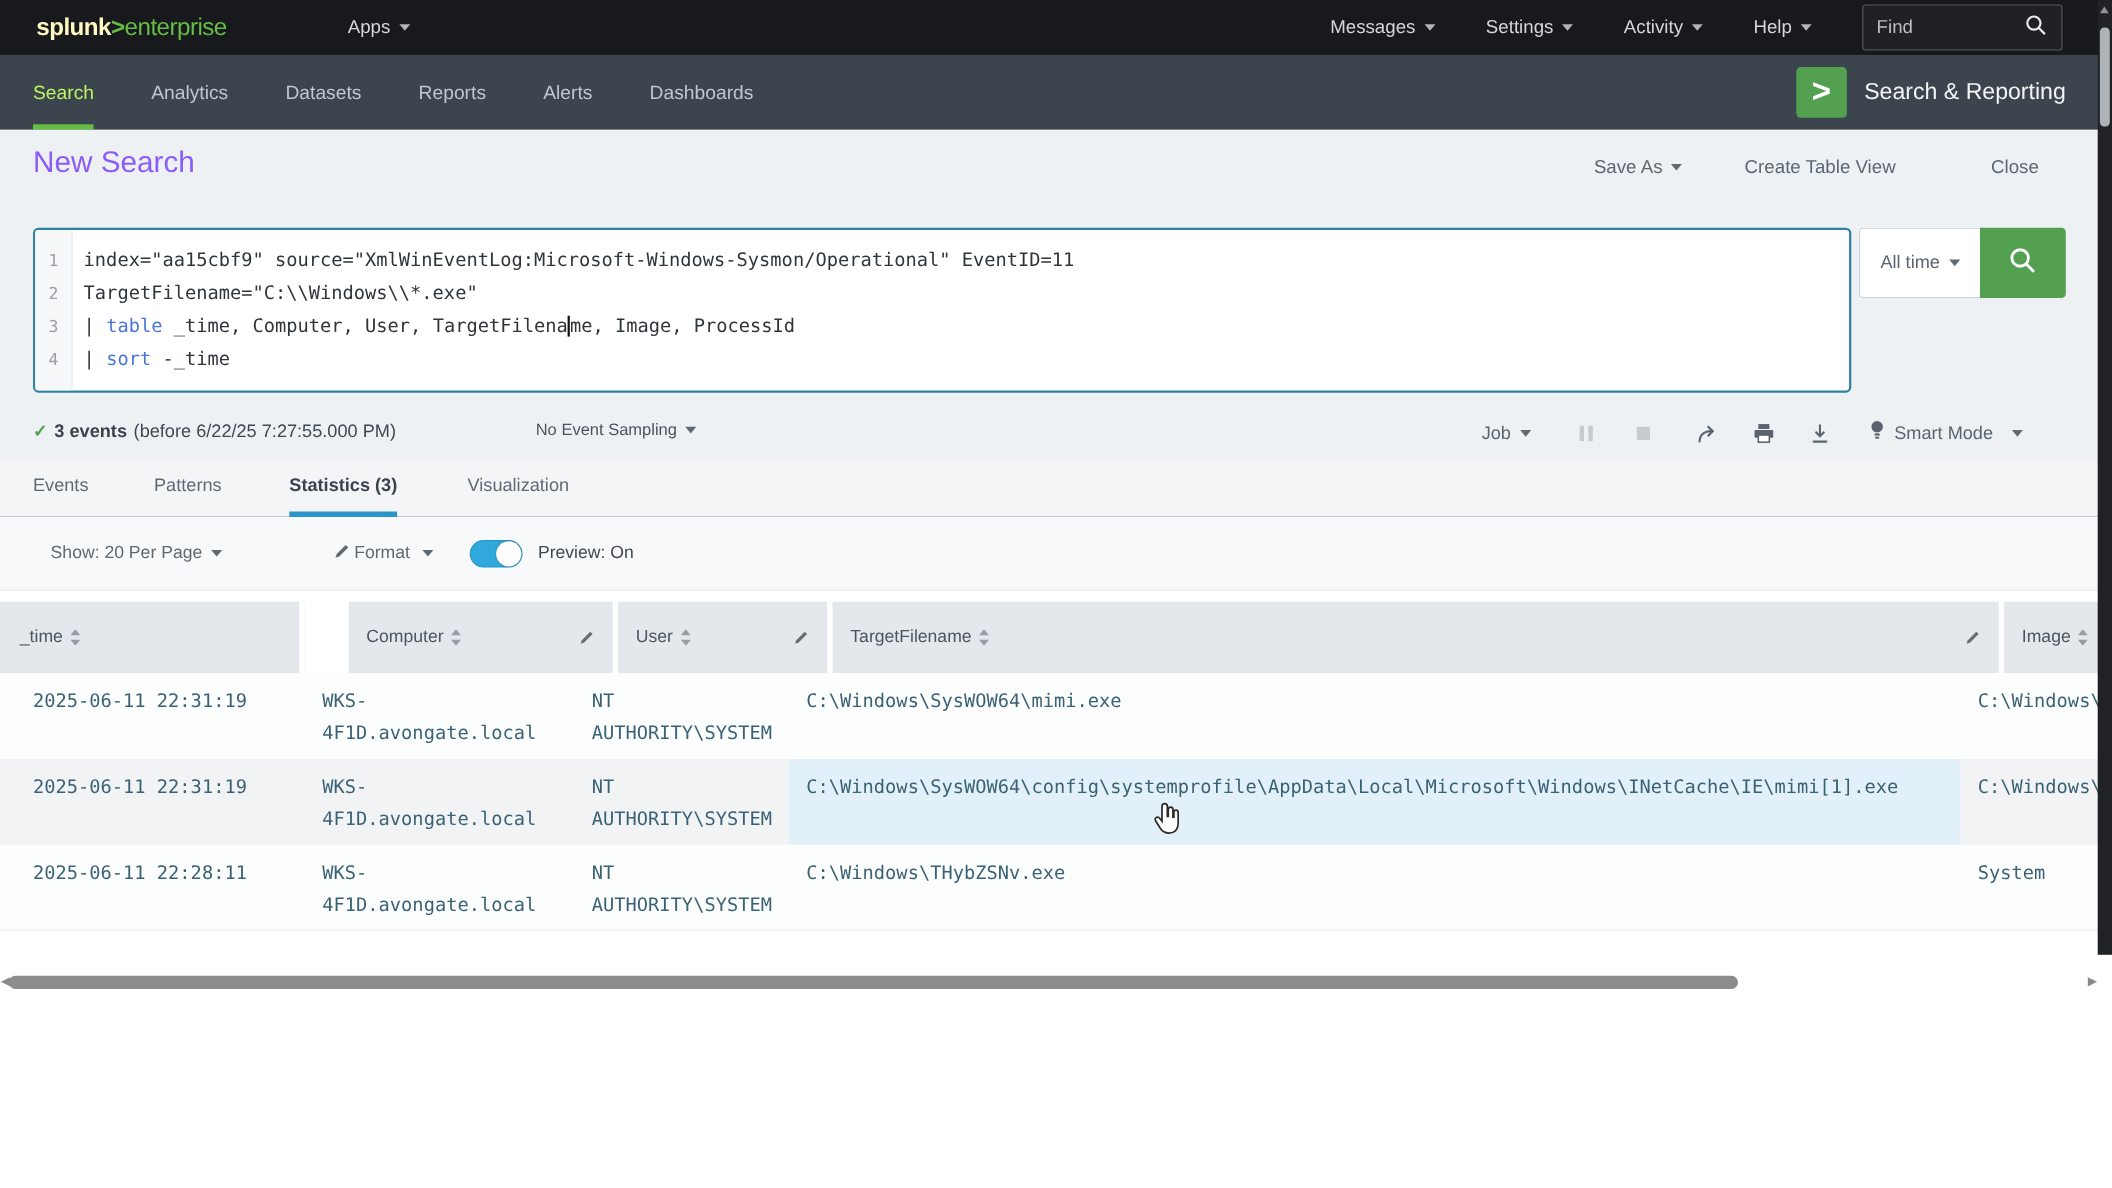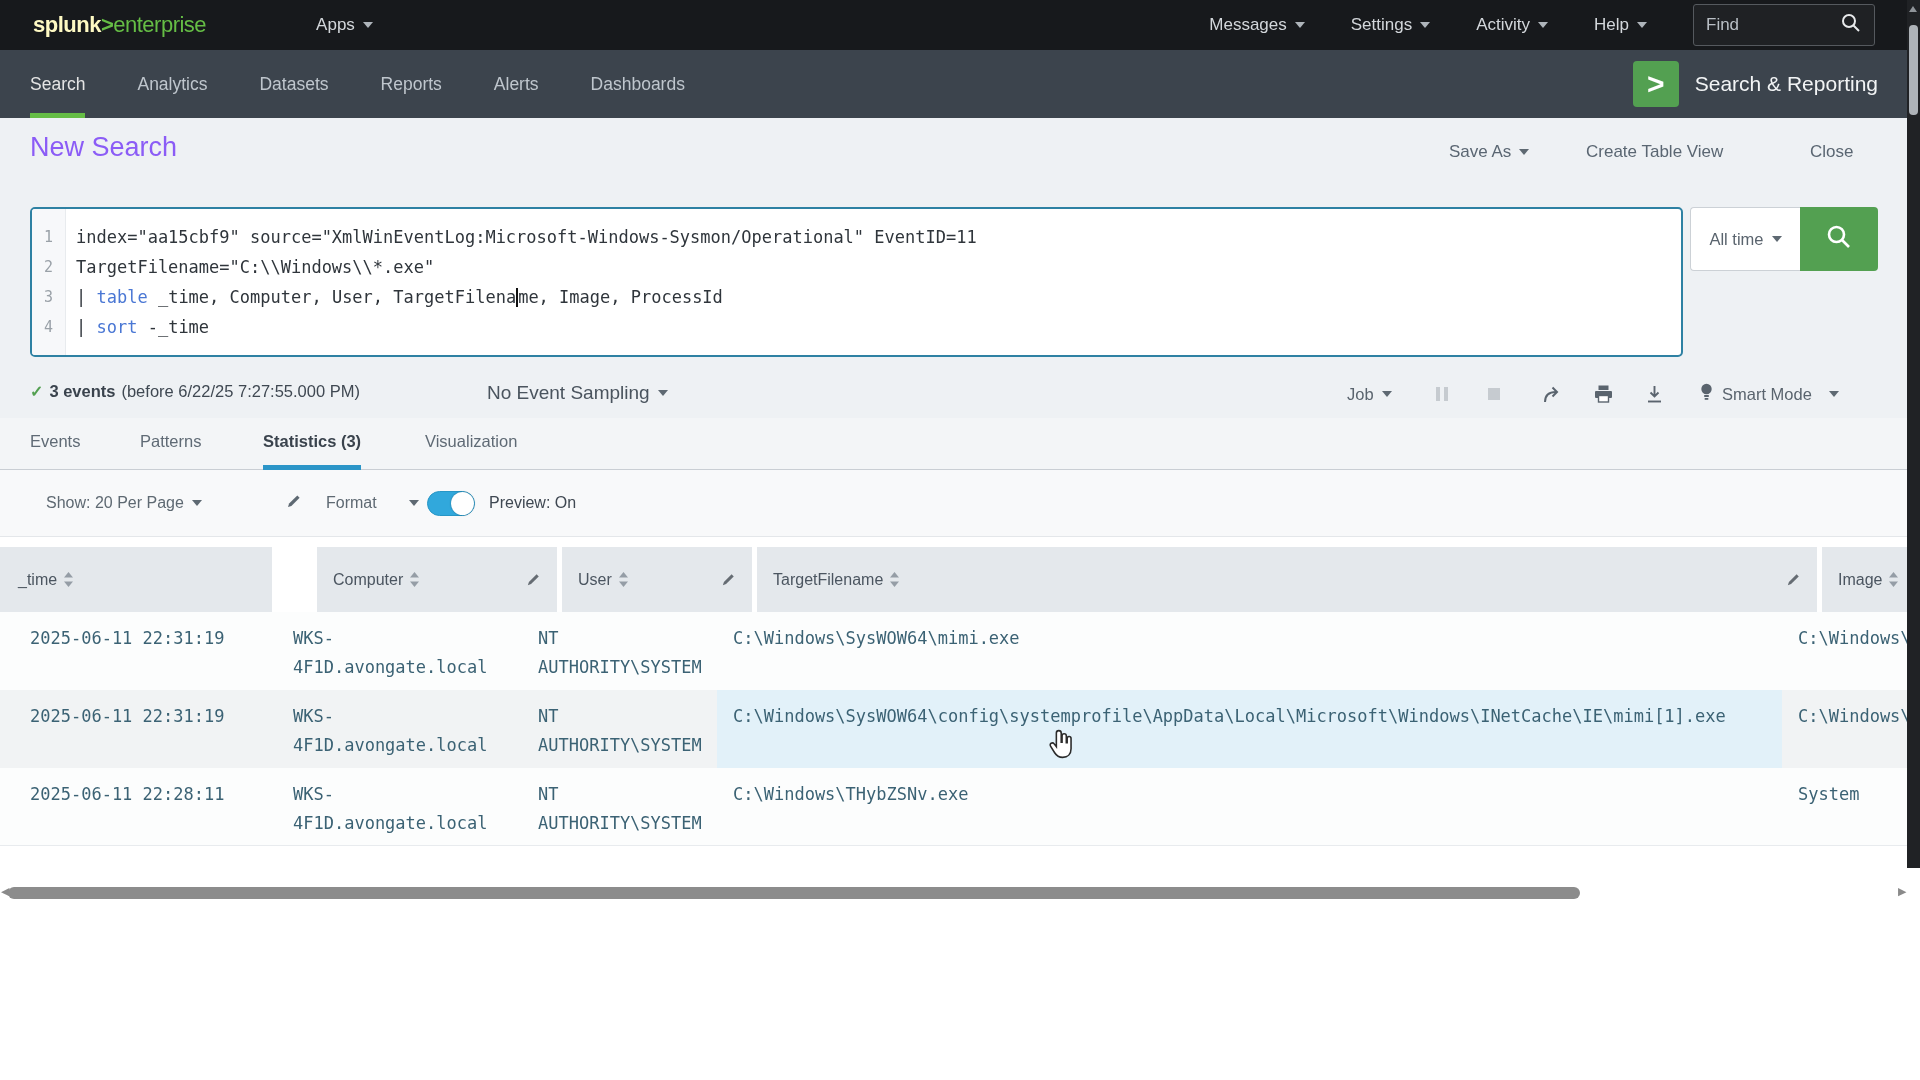--- a/index.html
+++ b/index.html
@@ -26,21 +26,21 @@
     font-size:17px; width:120px; font-family:"Liberation Sans",sans-serif; }
   #findbox input::placeholder { color:#b9bfc5; opacity:1; }
   #findbox svg { flex:none; }
 
   
   #appbar { position:absolute; left:0; top:50px; width:1920px; height:68px; background:#3c444d;
     display:flex; align-items:stretch; }
   #appnav { display:flex; gap:52px; margin-left:30px; }
   .navitem { display:flex; align-items:center; color:#bfc6cd; font-size:17.5px; cursor:pointer;
     border-bottom:5px solid transparent; border-top:5px solid transparent; }
-  .navitem.active { color:#e5e5e5; border-bottom-color:#65bd45; }
+  .navitem.active { color:#bef264; border-bottom-color:#65bd45; }
   #appbadge { position:absolute; right:42px; top:0; height:68px; display:flex; align-items:center; gap:16px; }
   #appicon { width:46px; height:46px; background:#53a051; border-radius:4px; color:#fff;
     font-weight:bold; font-size:30px; display:flex; align-items:center; justify-content:center; }
   #appname { color:#f2f4f5; font-size:21px; }
 
   
   #upper { position:absolute; left:0; top:118px; width:1920px; height:300px; background:#eef1f4; }
   #page-title { position:absolute; left:30px; top:14px; font-size:27px; color:#8b5cf6; font-weight:500; }
   .hdr-action { position:absolute; top:24px; color:#5a6672; font-size:17px; cursor:pointer; white-space:nowrap;
     display:flex; align-items:center; }
@@ -65,39 +65,39 @@
     justify-content:center; color:#5a646e; font-size:16.5px; cursor:pointer; }
   #searchbtn { position:absolute; left:1800px; top:89px; width:78px; height:64px; background:#53a051;
     border-radius:0 4px 4px 0; display:flex; align-items:center; justify-content:center; cursor:pointer; }
 
   
   #statusrow { position:absolute; left:0; top:252px; width:1920px; height:48px; }
   #status-left { position:absolute; left:30px; top:12px; display:flex; align-items:baseline; gap:6px; }
   #check { color:#53a051; font-size:16px; font-weight:bold; }
   #evcount { color:#3a434d; font-size:16.5px; font-weight:bold; }
   #evdetail { color:#3f4852; font-size:16.5px; }
-  #sampling { position:absolute; left:487px; top:12px; color:#4a545e; font-size:19px; display:flex; align-items:center; cursor:pointer;justify-content:center; }
+  #sampling { position:absolute; left:487px; top:12px; color:#4a545e; font-size:15px; display:flex; align-items:center; cursor:pointer;justify-content:center; }
   .jobitem { position:absolute; top:0; height:48px; display:flex; align-items:center; color:#5a646e; cursor:pointer; }
   .jobitem.disabled { color:#c6cbd0; cursor:default; }
   #job-menu { left:1347px; font-size:16.5px; }
   #smart-mode { left:1700px; font-size:16.5px; gap:9px; }
 
   
   #tabsrow { position:absolute; left:0; top:418px; width:1920px; height:52px; background:#f3f5f7;
     border-bottom:1px solid #c9ced4; }
   .tab { position:absolute; top:0; height:52px; display:flex; align-items:center; font-size:16.5px;
     color:#5f6a75; cursor:pointer; border-bottom:5px solid transparent; box-sizing:border-box; }
   .tab.active { color:#3a434d; font-weight:bold; border-bottom-color:#2b95c8; }
 
   
   #controlsrow { position:absolute; left:0; top:470px; width:1920px; height:67px; background:#f8f9fa;
     border-bottom:1px solid #e4e7ea; }
   .ctrl { position:absolute; top:0; height:66px; display:flex; align-items:center; color:#5e6972;
     font-size:16px; cursor:pointer; }
-  #show-ctl { left:46px; } #format-ctl { left:286px; gap:24px;justify-content:flex-end; }
+  #show-ctl { left:46px; } #format-ctl { left:303px; gap:3px;justify-content:flex-end; }
   #toggle { left:427px; width:48px; height:25px; top:21px; background:#31a8dc; border-radius:13px;
     border:1px solid #2796c6; position:absolute; cursor:pointer; }
   #toggle .knob { position:absolute; right:0px; top:0px; width:23px; height:23px; background:#ffffff;
     border-radius:50%; box-shadow:0 0 2px rgba(0,0,0,.35); }
   #preview-lbl { left:489px; color:#3f4852; cursor:default; }
 
   
   #tablearea { position:absolute; left:0; top:537px; width:1920px; height:350px; background:#ffffff; overflow:hidden; }
   #thead { position:absolute; left:0; top:10px; height:65px; display:flex; }
   .hcell { position:relative; height:65px; background:#e4e8ec; border-right:5px solid #ffffff;

